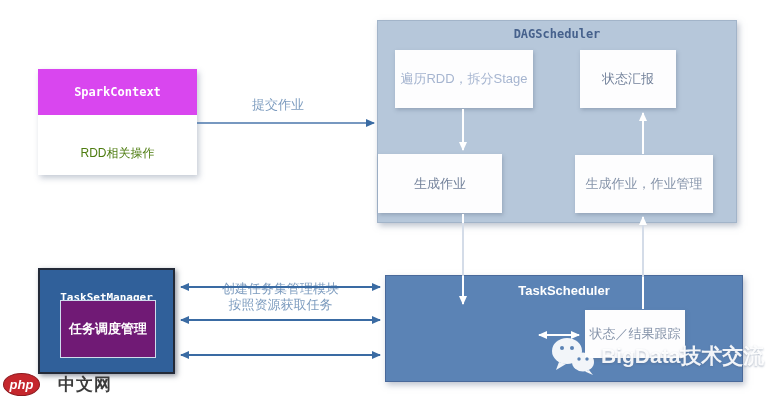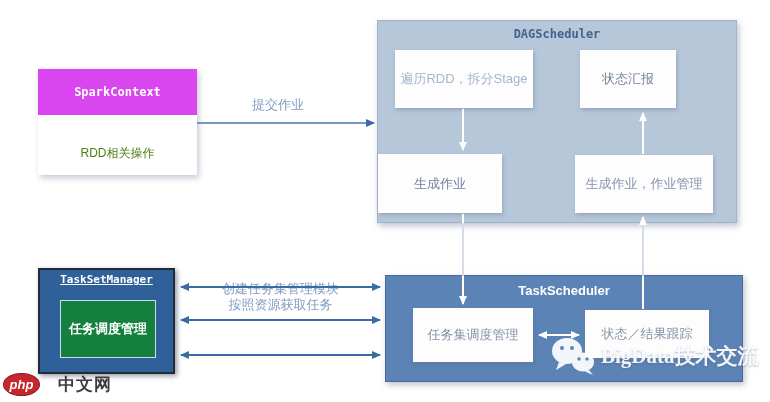--- a/index.html
+++ b/index.html
@@ -20,28 +20,28 @@
              font-family:"DejaVu Sans Mono","Liberation Mono",monospace;font-weight:bold;font-size:12px;}
 
   
   .wbox{position:absolute;background:#fdfdfe;display:flex;align-items:center;justify-content:center;
         font-size:13px;box-shadow:1px 2px 4px rgba(95,110,135,.4);text-align:center;}
   #b-traverse{left:395px;top:50px;width:138px;height:58px;color:#a6b5d0;}
   #b-report{left:580px;top:50px;width:96px;height:58px;color:#72819a;}
   #b-genjob{left:378px;top:154px;width:124px;height:59px;color:#72819a;}
   #b-monitor{left:575px;top:155px;width:138px;height:58px;color:#8593a9;}
   #b-taskset-sched{left:413px;top:308px;width:120px;height:54px;color:#8593a9;}
-  #b-status-result{left:585px;top:310px;width:124px;height:48px;color:#8593a9;}
+  #b-status-result{left:585px;top:310px;width:100px;height:48px;color:#8593a9;}
 
   
   .tsm{position:absolute;left:38px;top:268px;width:137px;height:106px;background:#30609a;
        border:2px solid #232a38;box-sizing:border-box;box-shadow:2px 2px 5px rgba(40,50,70,.5);}
-  .tsm-title{position:absolute;top:3px;left:0;width:100%;text-align:center;color:#ffffff;
+  .tsm-title{position:absolute;top:21px;left:0;width:100%;text-align:center;color:#ffffff;
              font-family:"DejaVu Sans Mono","Liberation Mono",monospace;font-weight:bold;font-size:11px;text-decoration:underline;}
-  .tsm-inner{position:absolute;left:20px;top:30px;width:94px;height:56px;background:#15803d;
+  .tsm-inner{position:absolute;left:20px;top:30px;width:94px;height:56px;background:#701a75;
              border:1px solid #cfdded;display:flex;align-items:center;justify-content:center;
              color:#ffffff;font-weight:bold;font-size:13px;}
 
   
   .tsch{position:absolute;left:385px;top:275px;width:358px;height:107px;background:#5b83b5;
         border:1px solid #49699a;box-sizing:border-box;box-shadow:2px 3px 6px rgba(125,138,160,.5);}
   .tsch-title{position:absolute;left:385px;top:283px;width:358px;text-align:center;color:#ffffff;
               font-weight:bold;font-size:13px;}
 
   
@@ -50,21 +50,21 @@
   #lbl-create{left:180px;top:280px;width:201px;text-align:center;}
   #lbl-fetch{left:180px;top:296px;width:201px;}
   #lbl-update{left:180px;top:360px;width:201px;}
 
   
   .arrows{position:absolute;left:0;top:0;pointer-events:none;}
 
   
   .wm{position:absolute;left:550px;top:336px;display:flex;align-items:center;gap:5px;}
   .wm-text{color:rgba(255,255,255,.92);font-size:21px;font-weight:bold;white-space:nowrap;
-           text-shadow:0 1px 2px rgba(80,100,130,.45);font-family:Liberation Serif, serif;}
+           text-shadow:0 1px 2px rgba(80,100,130,.45);}
 
   
   .site{position:absolute;left:3px;top:373px;display:flex;align-items:center;gap:18px;}
   .php-badge{width:37px;height:23px;background:#c5272d;border:1px solid #8e1b20;box-sizing:border-box;
              border-radius:50%;color:#ffffff;font-style:italic;font-weight:bold;font-size:13px;
              display:flex;align-items:center;justify-content:center;}
   .site-text{color:#3b3b3b;font-size:17px;font-weight:bold;letter-spacing:1px;}
 </style>
 </head>
 <body>
@@ -85,21 +85,20 @@
   <div class="tsm">
     <div class="tsm-title">TaskSetManager</div>
     <div class="tsm-inner">任务调度管理</div>
   </div>
 
   <div class="wbox" id="b-traverse">遍历RDD，拆分Stage</div>
   <div class="wbox" id="b-report">状态汇报</div>
   <div class="wbox" id="b-genjob">生成作业</div>
   <div class="wbox" id="b-monitor">生成作业，作业管理</div>
 
-  <div class="wbox" id="b-taskset-sched">任务集调度管理</div>
   <div class="wbox" id="b-status-result">状态／结果跟踪</div>
 
   <div class="edge-label" id="lbl-submit">提交作业</div>
   <div class="edge-label" id="lbl-create">创建任务集管理模块</div>
   <div class="edge-label" id="lbl-fetch">按照资源获取任务</div>
 
   <svg class="arrows" width="770" height="402" viewBox="0 0 770 402">
     <defs>
       <marker id="ab" markerWidth="10" markerHeight="8" refX="8" refY="4" orient="auto-start-reverse" markerUnits="userSpaceOnUse">
         <path d="M0,0 L9,4 L0,8 Z" fill="#3a6ba3"></path>

